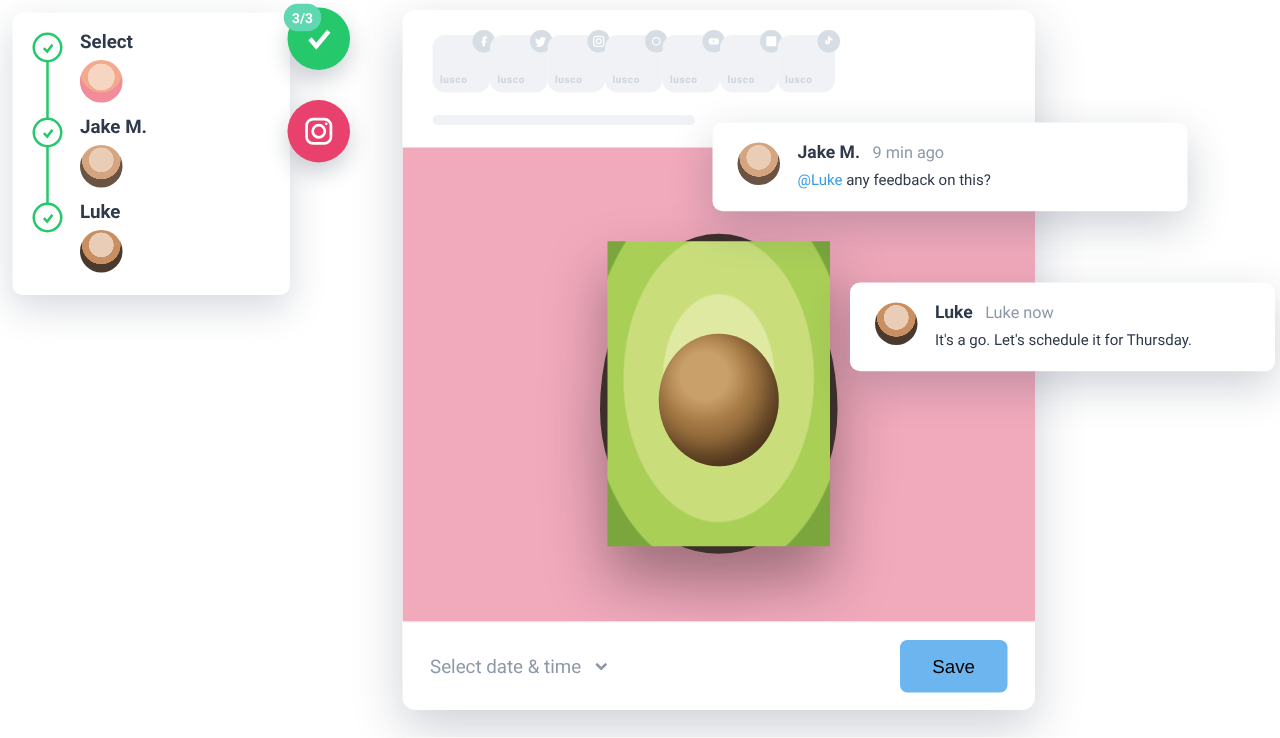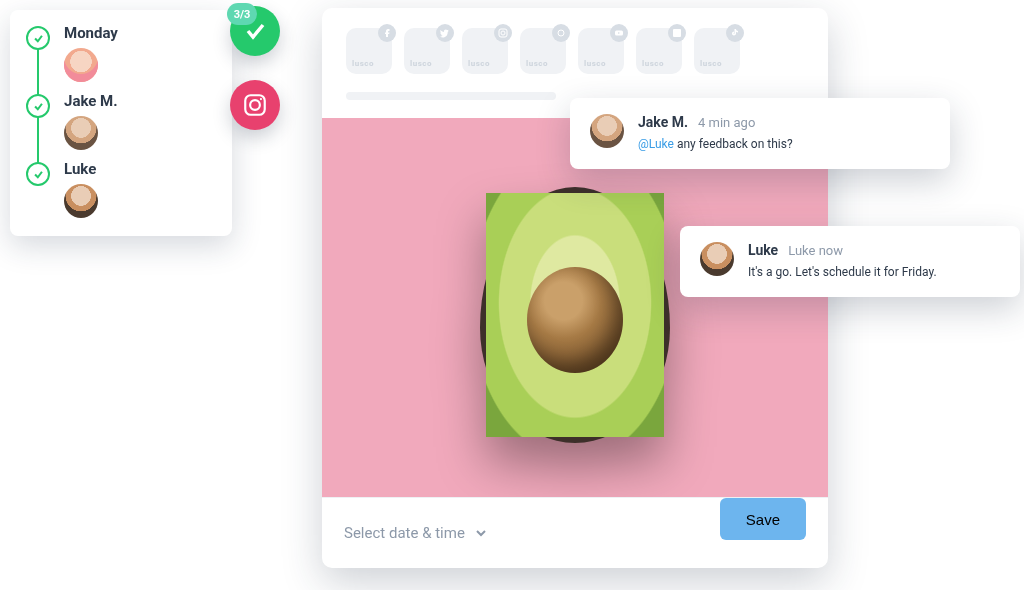--- a/index.html
+++ b/index.html
@@ -67,41 +67,41 @@
   .badge-ig svg{width:26px;height:26px;stroke:#fff;stroke-width:2;fill:none;}
 
   
   .composer{
     position:absolute;left:322px;top:8px;
     width:506px;height:560px;
     background:#fff;border-radius:10px;
     box-shadow:0 14px 40px rgba(30,45,70,.22);
     display:flex;flex-direction:column;overflow:hidden;
   }
-  .channels{display:flex;gap:12px;padding:20px 24px 0 24px;}
+  .channels{display:flex;gap:0;padding:20px 24px 0 24px;}
   .chan{flex:none;width:46px;height:46px;border-radius:10px;background:var(--grey-bg);position:relative;}
   .chan .net{position:absolute;right:-4px;top:-4px;width:18px;height:18px;border-radius:50%;background:#d7dde4;display:flex;align-items:center;justify-content:center;}
   .chan .net svg{width:10px;height:10px;fill:#fff;}
   .chan .brand{position:absolute;left:6px;bottom:6px;font-size:8px;font-weight:800;letter-spacing:.5px;color:#cfd6de;}
   .thin-bar{margin:18px 24px 0 24px;height:8px;border-radius:4px;background:var(--grey-bg);width:210px;}
 
   .preview{
     margin-top:18px;flex:1;min-height:0;
     background:var(--pink-bg);
     position:relative;overflow:hidden;
   }
   
   .avo-wrap{position:absolute;left:50%;top:52%;transform:translate(-50%,-50%);filter:drop-shadow(0 26px 24px rgba(0,0,0,.35));}
   .avo-skin{width:190px;height:256px;border-radius:50%/55% 55% 45% 45%;background:#3d2f2a;}
   .avo-flesh{position:absolute;inset:6px;border-radius:inherit;background:radial-gradient(ellipse at 50% 45%,#dfe9a1 0 35%,#c9de7b 36% 60%,#a9cf57 61% 82%,#7aa63d 83% 100%);}
   .avo-pit{position:absolute;left:50%;top:52%;transform:translate(-50%,-50%);width:96px;height:106px;border-radius:50%;background:radial-gradient(circle at 38% 32%,#caa06a 0 20%,#a67a45 40%,#7d582f 70%,#5d3e20 100%);box-shadow:inset -8px -10px 18px rgba(0,0,0,.35);}
 
   .composer-footer{
     height:70px;border-top:1px solid #eef1f4;
-    display:flex;justify-content:space-between;
+    display:flex;align-items:center;justify-content:space-between;
     padding:0 22px;
   }
   .date-select{display:flex;align-items:center;gap:10px;color:var(--ink-soft);font-size:15px;}
   .date-select svg{width:12px;height:12px;stroke:var(--ink-soft);stroke-width:2;fill:none;}
   .save-btn{
     background:var(--blue);color:#000000;border:none;
     font-size:15px;font-weight:500;
     height:42px;padding:0 26px;border-radius:6px;cursor:pointer;
   }
 
@@ -125,21 +125,21 @@
 
 <div class="approvers">
   <div class="approver">
     <span class="check">
       <svg viewBox="0 0 16 16">
           <polyline points="3,8 7,12 13,4"></polyline>
         </svg>
     </span>
     <div class="connector"></div>
     <div class="approver-body">
-      <span class="approver-name">Monday</span>
+      <span class="approver-name">Select</span>
       <span class="avatar av-jessie"></span>
     </div>
   </div>
   <div class="approver">
     <span class="check">
       <svg viewBox="0 0 16 16">
           <polyline points="3,8 7,12 13,4"></polyline>
         </svg>
     </span>
     <div class="connector"></div>
@@ -257,33 +257,33 @@
     </div>
     <button class="save-btn">Save</button>
   </div>
 </div>
 
 <div class="comment comment-1">
   <span class="avatar av-jake"></span>
   <div>
     <div class="comment-head">
       <span class="comment-name">Jake M.</span>
-      <span class="comment-time">4 min ago</span>
+      <span class="comment-time">9 min ago</span>
     </div>
     <div class="comment-body">
       <span class="mention">@Luke</span>
       <span>any feedback on this?</span>
     </div>
   </div>
 </div>
 
 <div class="comment comment-2">
   <span class="avatar av-luke"></span>
   <div>
     <div class="comment-head">
       <span class="comment-name">Luke</span>
       <span class="comment-time">Luke now</span>
     </div>
     <div class="comment-body">
-      <span>It's a go. Let's schedule it for Friday.</span>
+      <span>It's a go. Let's schedule it for Thursday.</span>
     </div>
   </div>
 </div>
 
 </body></html>

